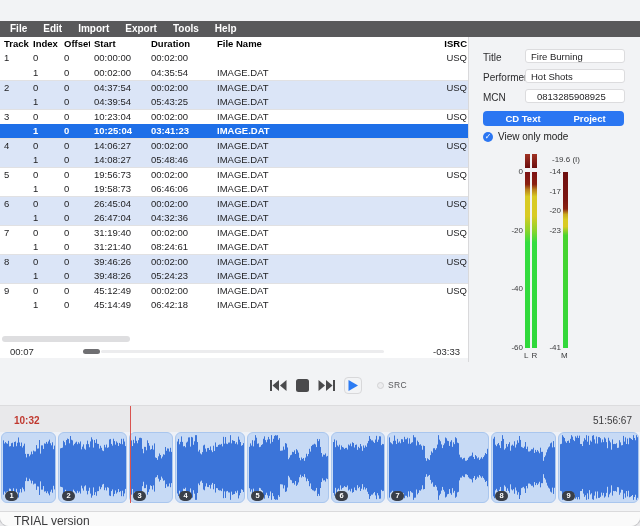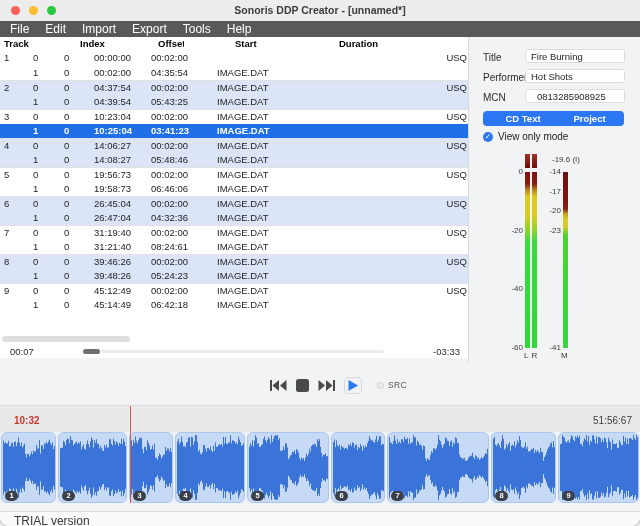--- a/index.html
+++ b/index.html
@@ -8,27 +8,27 @@
           border-radius:0 0 9px 9px;box-shadow:0 0 0 1px #c9c9cc;}
   
   #titlebar{position:absolute;left:0;top:0;width:640px;height:21px;background:#ededee;}
   .tl{position:absolute;top:6px;width:9px;height:9px;border-radius:50%;}
   #tl-close{left:11px;background:#ff5f57;}
   #tl-min{left:29px;background:#febc2e;}
   #tl-max{left:47px;background:#28c840;}
   #wtitle{position:absolute;left:0;right:0;top:4px;text-align:center;font-size:10.5px;font-weight:bold;color:#3c3c3e;}
   
   #menubar{position:absolute;left:0;top:21px;width:640px;height:16px;background:#59595b;display:flex;align-items:center;padding-left:10px;gap:16px;}
-  .menu-item{color:#fff;font-size:12px;font-weight:400;line-height:16px;cursor:default;}
+  .menu-item{color:#fff;font-size:10px;font-weight:700;line-height:16px;cursor:default;}
   
   #tablepanel{position:absolute;left:0;top:37px;width:468px;height:321px;background:#fff;}
   .trow{display:grid;grid-template-columns:29px 31px 30px 57px 66px 1fr 44px;height:14.5px;line-height:14.5px;font-size:9.5px;color:#1d1d1f;}
   .trow>div{padding-left:4px;overflow:hidden;white-space:nowrap;}
   .trow>div:last-child{text-align:right;padding-right:1px;padding-left:0;}
-  #thead .trow{height:14px;line-height:14px;font-weight:bold;color:#000;gap:47px;}
+  #thead .trow{height:14px;line-height:14px;font-weight:bold;color:#000;}
   .trow.alt{background:#dbe5f7;}
   .trow.sep{border-top:1px solid #e1e1e3;}
   .trow.sel{background:#1e6fe8;color:#fff;font-weight:bold;border-top:none;}
   
   #hscroll{position:absolute;left:0;top:299px;width:468px;height:7px;}
   #hscroll .thumb{position:absolute;left:2px;top:0;width:128px;height:6px;border-radius:3px;background:#dedee0;}
   
   #timeslider{position:absolute;left:0;top:307px;width:468px;height:14px;display:flex;align-items:center;padding:0 8px 0 10px;gap:42px;}
   #timeslider .tlab{font-size:9.5px;color:#2c2c2e;white-space:nowrap;}
   #sl-track{position:relative;flex:1;height:6px;margin:0 7px;}
@@ -70,26 +70,20 @@
   #playhead{position:absolute;top:406px;width:1.5px;height:97px;background:var(--playhead);z-index:6;}
   
   #statusbar{position:absolute;left:0;top:511px;width:640px;height:15px;background:#fafafa;border-top:1px solid #dadadc;}
   #statustext{position:absolute;left:14px;top:2px;font-size:12px;color:#3a3a3c;}
 </style>
 </head>
 <body>
 
 <div id="window">
 
-  <div id="titlebar">
-    <div class="tl" id="tl-close"></div>
-    <div class="tl" id="tl-min"></div>
-    <div class="tl" id="tl-max"></div>
-    <div id="wtitle">Sonoris DDP Creator - [unnamed*]</div>
-  </div>
 
   <div id="menubar">
       <div class="menu-item">File</div>
       <div class="menu-item">Edit</div>
       <div class="menu-item">Import</div>
       <div class="menu-item">Export</div>
       <div class="menu-item">Tools</div>
       <div class="menu-item">Help</div>
     </div>
 

